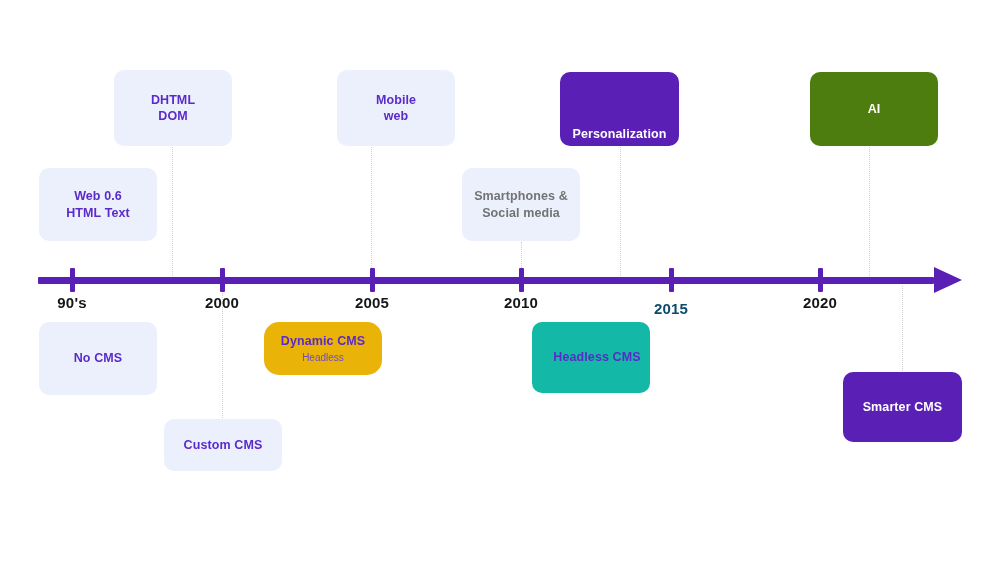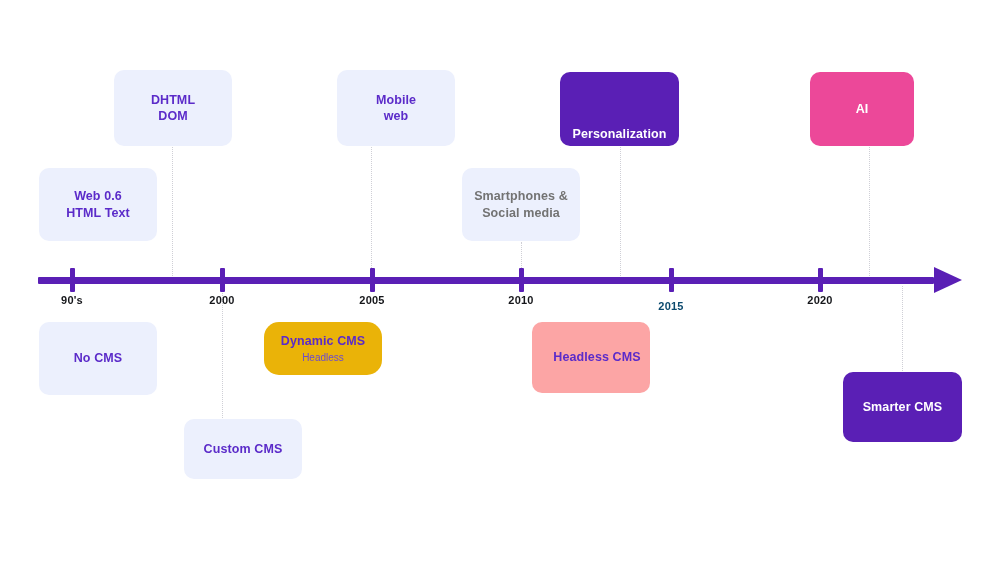--- a/index.html
+++ b/index.html
@@ -35,21 +35,21 @@
     border-left: 28px solid #5A1FB5;
   }
   .tick {
     position: absolute;
     width: 5px;
     background: #5A1FB5;
     border-radius: 1px;
   }
   .tick-label {
     position: absolute;
-    font-size: 11px;
+    font-size: 15px;
     font-weight: bold;
     color: #15161a;
     letter-spacing: 0.2px;
     text-align: center;
     white-space: nowrap;
     transform: translateX(-50%);
   }
 
   
   .connector {
@@ -142,37 +142,37 @@
         <div class="card-title" style="color: rgb(91, 43, 201);">Mobile
 web</div>
       </div>
       <div class="card light" style="left: 462px; top: 168px; width: 118px; height: 73px; background: rgb(236, 240, 253);">
         <div class="card-title" style="color: #737373;">Smartphones &amp;
 Social media</div>
       </div>
       <div class="card solid" style="left: 560px; top: 72px; width: 119px; height: 74px; background: rgb(90, 31, 181); justify-content: flex-end;">
         <div class="card-title" style="color: rgb(255, 255, 255);">Personalization</div>
       </div>
-      <div class="card solid" style="left: 810px; top: 72px; width: 104px; height: 74px; background: #ec4899;">
+      <div class="card solid" style="left: 810px; top: 72px; width: 128px; height: 74px; background: #4d7c0f;">
         <div class="card-title" style="color: rgb(255, 255, 255);">AI</div>
       </div>
     </div>
 
   <div id="cards-below">
       <div class="card light" style="left: 39px; top: 322px; width: 118px; height: 73px; background: rgb(236, 240, 253);">
         <div class="card-title" style="color: rgb(91, 43, 201);">No CMS</div>
       </div>
       <div class="card light" style="left: 264px; top: 322px; width: 118px; height: 53px; background: #eab308; border-radius: 15px;">
         <div class="card-title" style="color: rgb(91, 43, 201);">Dynamic CMS</div>
         <div class="card-sub">Headless</div>
       </div>
-      <div class="card light" style="left: 164px; top: 419px; width: 118px; height: 60px; background: rgb(236, 240, 253); margin-left: 20px;">
+      <div class="card light" style="left: 164px; top: 419px; width: 118px; height: 52px; background: rgb(236, 240, 253);">
         <div class="card-title" style="color: rgb(91, 43, 201);">Custom CMS</div>
       </div>
-      <div class="card light" style="left: 532px; top: 322px; width: 118px; height: 71px; background: #fca5a5; padding-left: 20px;">
+      <div class="card light" style="left: 532px; top: 322px; width: 118px; height: 71px; background: #14b8a6; padding-left: 20px;">
         <div class="card-title" style="color: rgb(91, 43, 201);">Headless CMS</div>
       </div>
       <div class="card solid" style="left: 843px; top: 372px; width: 119px; height: 70px; background: rgb(90, 31, 181);">
         <div class="card-title" style="color: rgb(255, 255, 255);">Smarter CMS</div>
       </div>
     </div>
 
 </div>
 
 </body></html>

